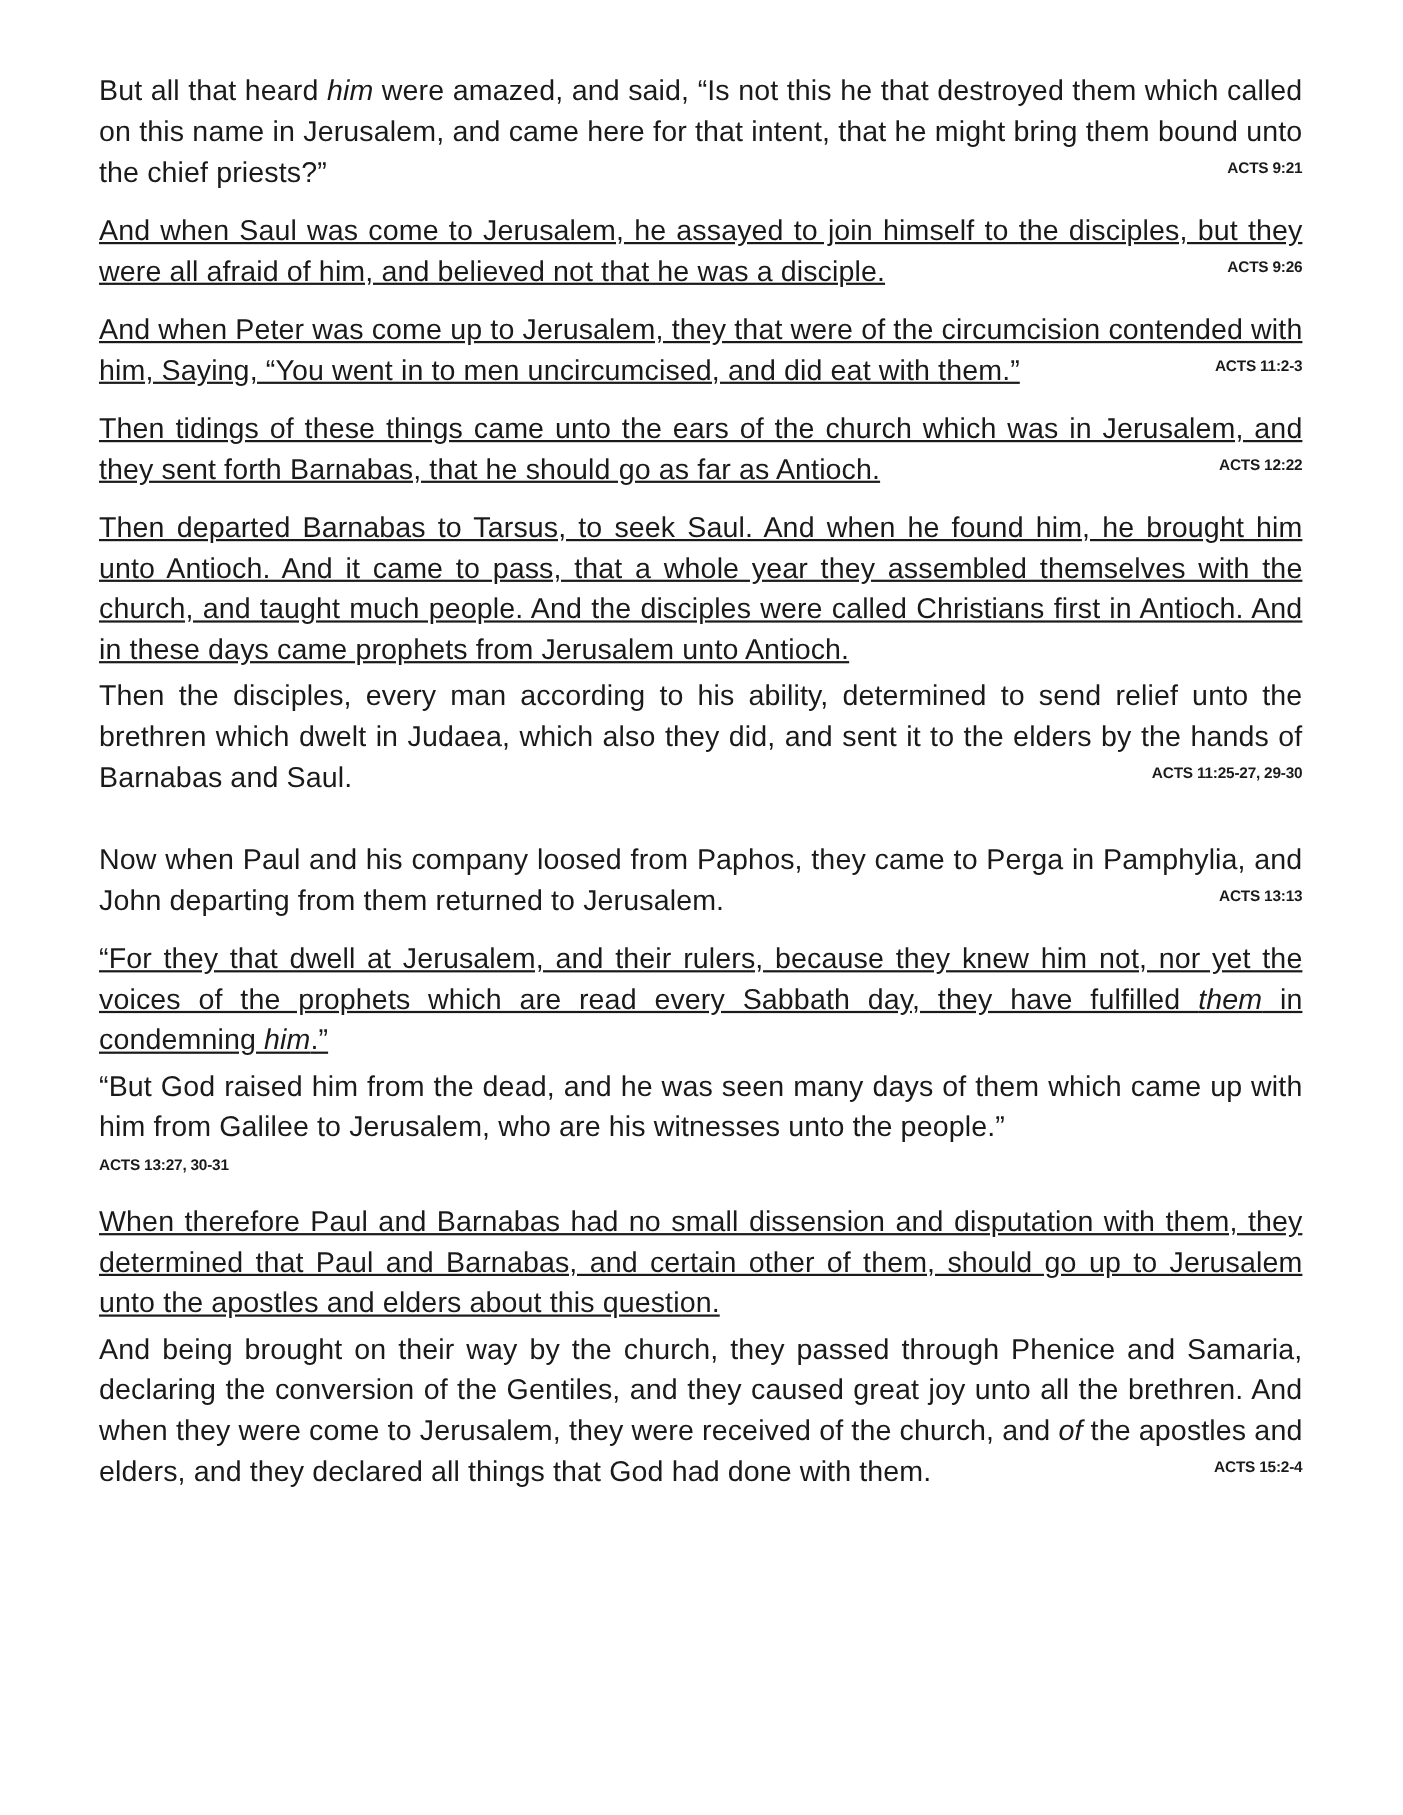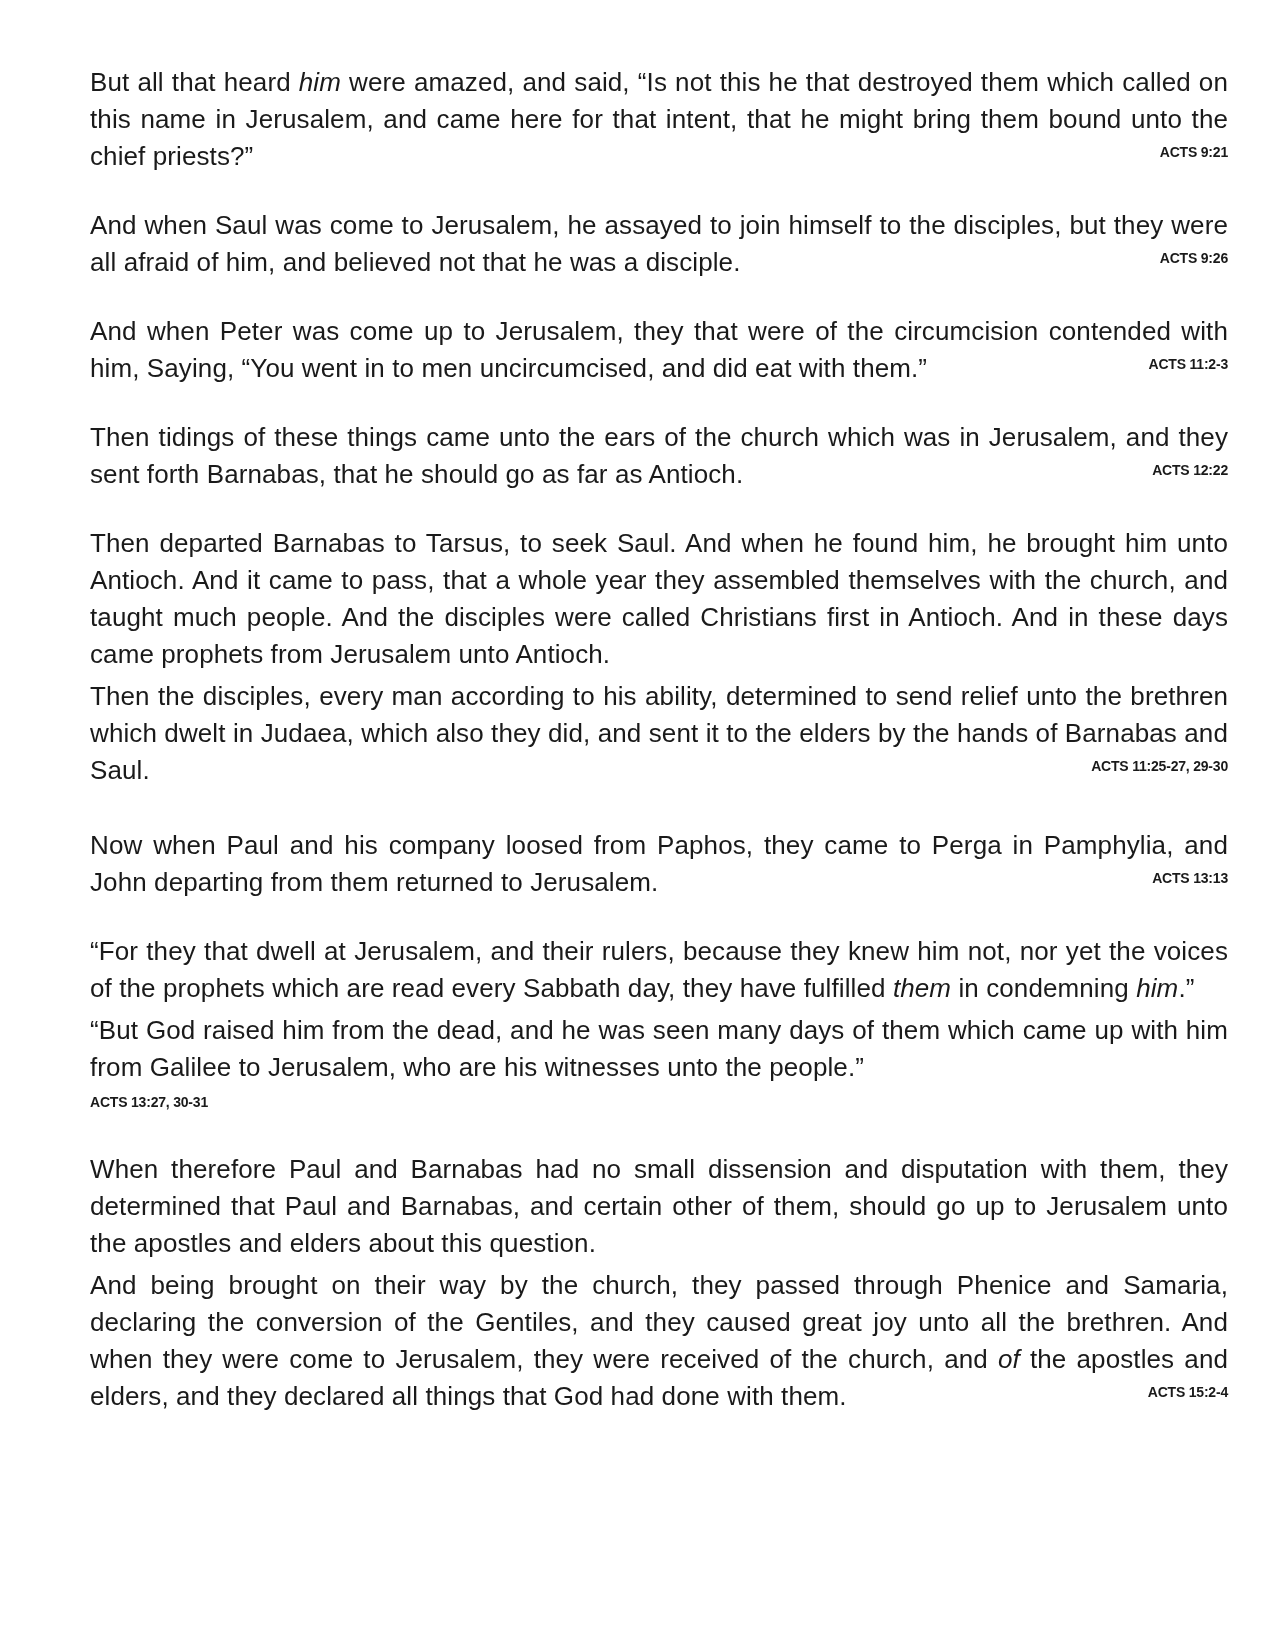--- a/index.html
+++ b/index.html
@@ -7,40 +7,40 @@
     padding: 0;
     background: #ffffff;
   }
   .page {
     position: relative;
     width: 1275px;
     height: 1650px;
     box-sizing: border-box;
     background: #ffffff;
     color: #1a1a1a;
-    padding: 64px 47px 40px 90px;
+    padding: 64px 91px 40px 90px;
     overflow: hidden;
     font-family: "Liberation Sans", sans-serif;
   }
   .content {
     width: 100%;
   }
   .para {
     position: relative;
     text-align: justify;
     font-size: 26px;
     line-height: 37px;
     letter-spacing: 0.1px;
   }
   .para p.verse-text {
     margin: 0;
     padding: 0;
   }
   .para.gap-first  { margin-top: 0; }
-  .para.gap-normal { margin-top: 32px; }
+  .para.gap-normal { margin-top: 16px; text-decoration: underline; }
   .para.gap-tight  { margin-top: 5px; }
   .para.gap-large  { margin-top: 38px; }
   .seg { font-style: normal; }
   .seg.it { font-style: italic; }
   .cite {
     font-weight: 700;
     font-size: 14px;
     letter-spacing: -0.2px;
     white-space: nowrap;
   }

